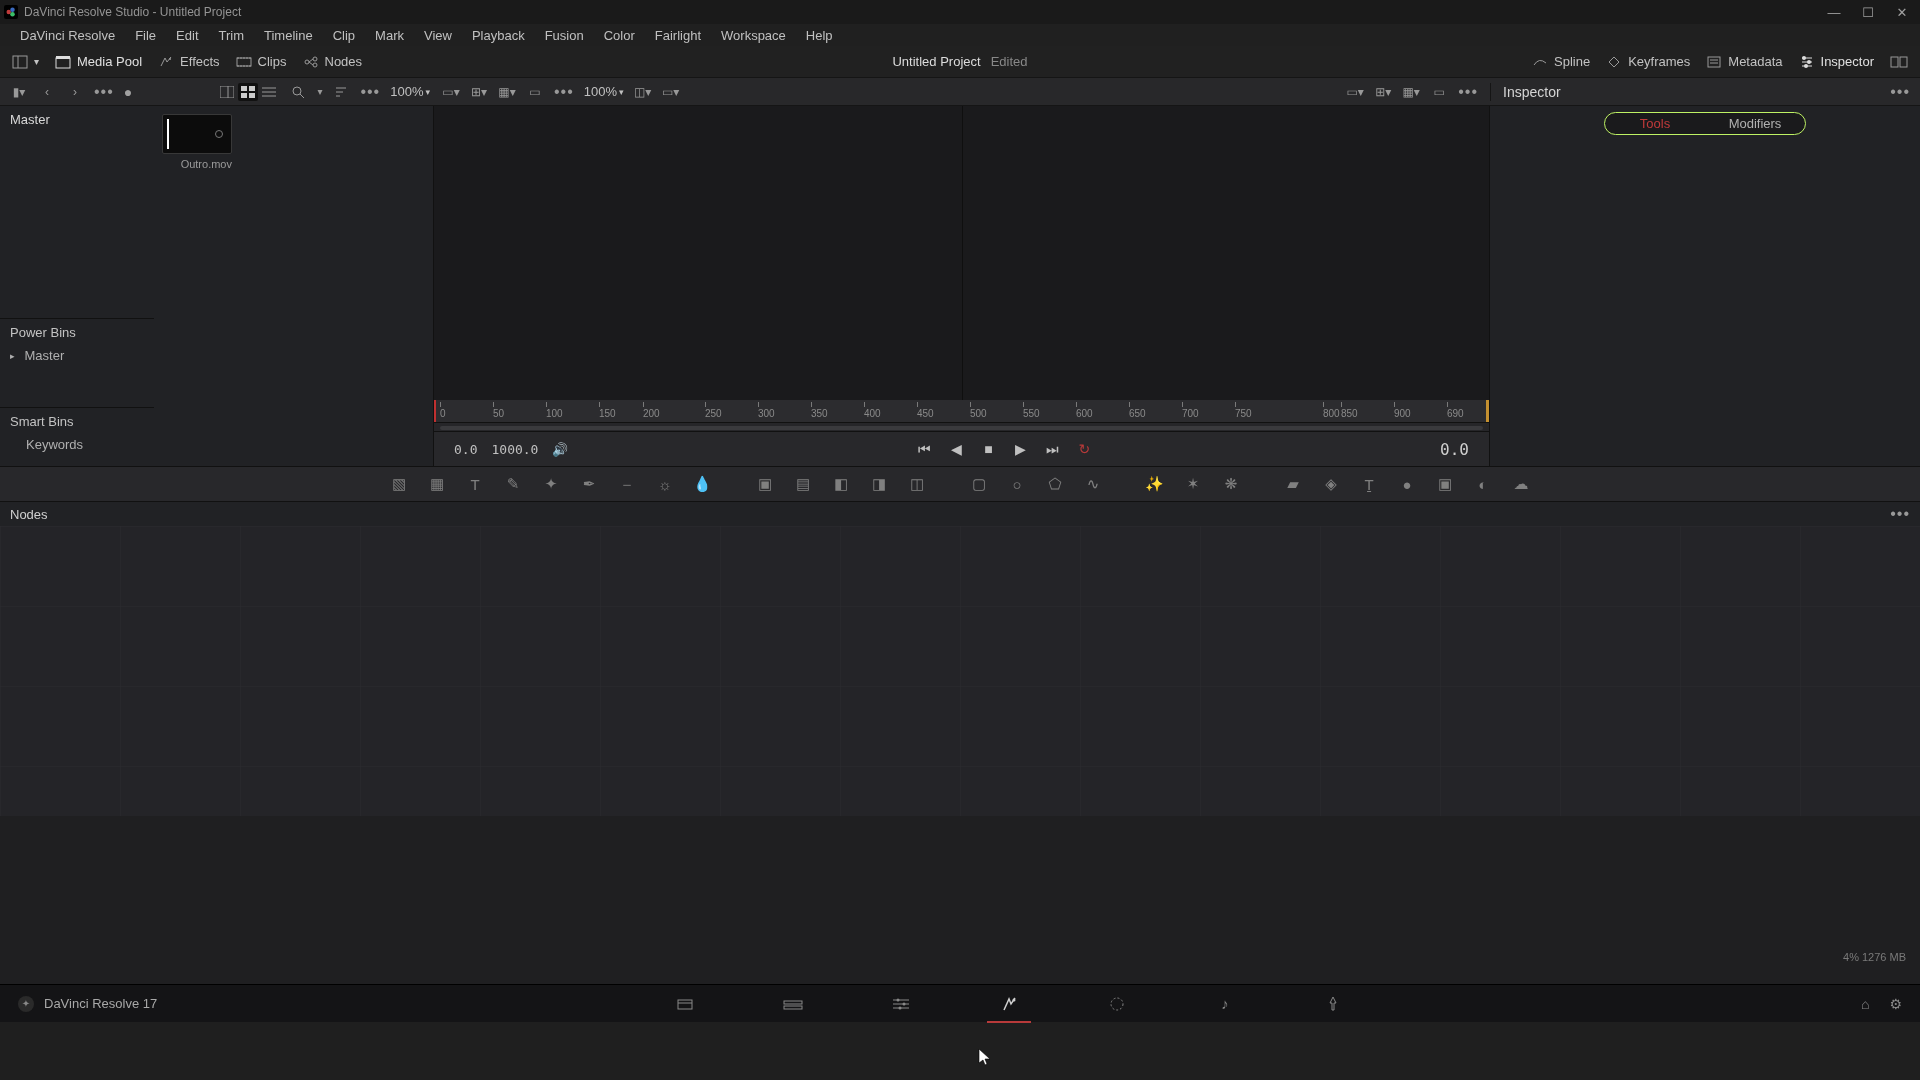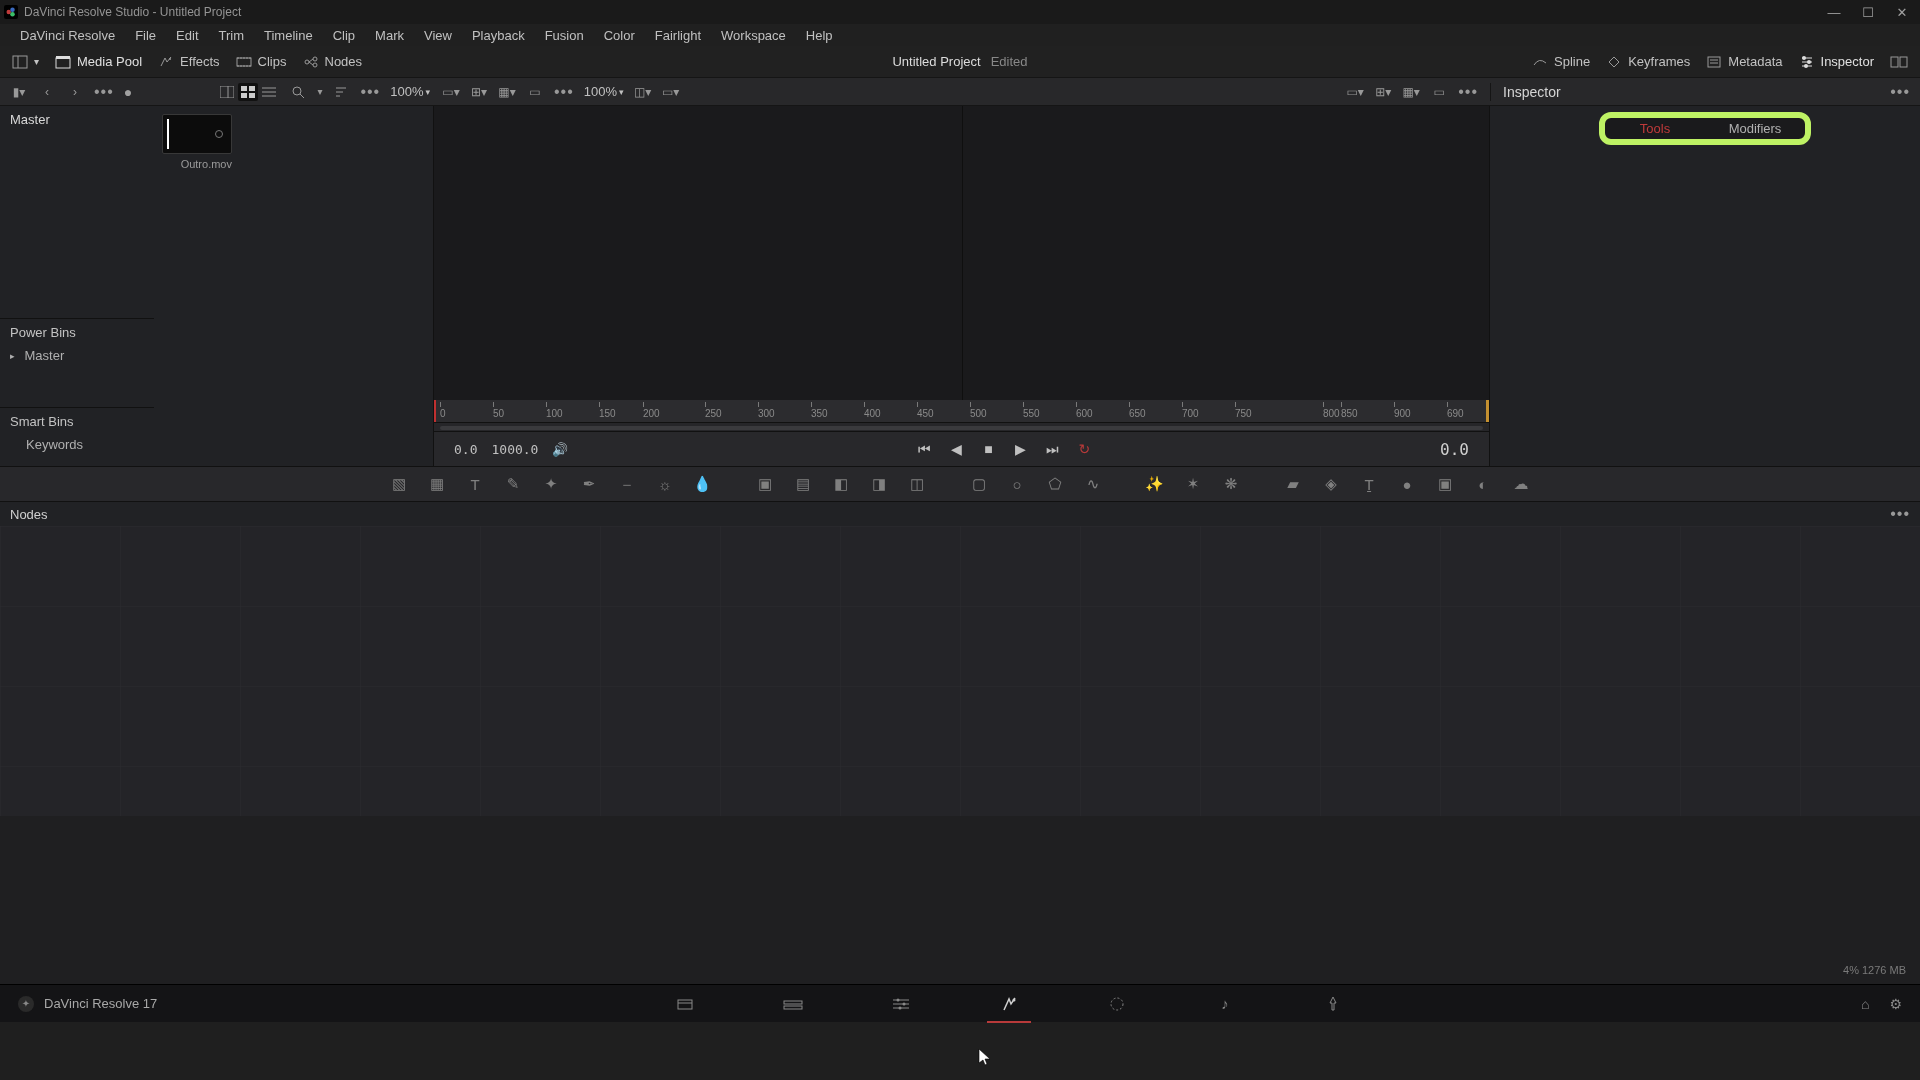--- a/index.html
+++ b/index.html
@@ -68,36 +68,36 @@
 .t-left .num { font-family:monospace; color:#c0c0c0; }
 .vol-icon { color:#b0b0b0; }
 .t-center { display:flex; align-items:center; gap:14px; color:#c0c0c0; }
 .p-btn { width:18px; height:18px; display:flex; align-items:center; justify-content:center; }
 .loop { color:#b83a3a; }
 .t-right .num { font-family:monospace; font-size:16px; color:#d0d0d0; }
 
 
 .inspector { width:430px; background:#212225; }
 .insp-tabs { display:flex; justify-content:center; padding:6px 0; }
-.insp-tab-group { display:flex; border:6px solid #bef264; border-radius:12px; overflow:hidden; background:#1a1a1c; }
+.insp-tab-group { display:flex; border:1px solid #bef264; border-radius:12px; overflow:hidden; background:#1a1a1c; }
 .insp-tab { width:100px; text-align:center; padding:3px 0; font-size:13px; color:#b0b0b0; }
 .insp-tab.active { color:#c03a3a; }
 
 
 .toolrow { height:36px; background:#28282b; border-top:1px solid #111; border-bottom:1px solid #111; display:flex; align-items:center; justify-content:center; gap:18px; }
 .toolrow .ti { width:20px; height:20px; color:#808080; display:flex; align-items:center; justify-content:center; font-size:15px; }
 
 
 .nodes-head { height:24px; background:#212225; display:flex; align-items:center; justify-content:space-between; padding:0 10px; font-size:13px; color:#d0d0d0; }
 .nodes-area { height:290px; background:#242428; position:relative; overflow:hidden; }
 .nodes-grid { position:absolute; inset:0; }
 
 
 .bottom-space { height:168px; background:#1f1f21; position:relative; }
-.mem-stat { position:absolute; right:14px; bottom:8px; font-size:11px; color:#7a7a7a; }
+.mem-stat { position:absolute; right:14px; bottom:21px; font-size:11px; color:#7a7a7a; }
 
 
 .footer { height:38px; background:#141416; display:flex; align-items:center; justify-content:space-between; padding:0 18px; border-top:1px solid #000; }
 .footer-left { display:flex; align-items:center; gap:10px; color:#a8a8a8; font-size:13px; }
 .dv-logo { width:16px; height:16px; border-radius:50%; background:#2a2a2a; display:flex; align-items:center; justify-content:center; color:#888; font-size:10px;}
 .page-sw { display:flex; align-items:center; gap:80px; }
 .page-btn { width:28px; height:28px; display:flex; align-items:center; justify-content:center; color:#888; font-size:15px; position:relative; }
 .page-btn.active { color:#d0d0d0; }
 .page-btn.active::after { content:""; position:absolute; bottom:-5px; left:-8px; right:-8px; height:2px; background:#b83a3a; }
 .footer-right { display:flex; gap:20px; color:#888; }

